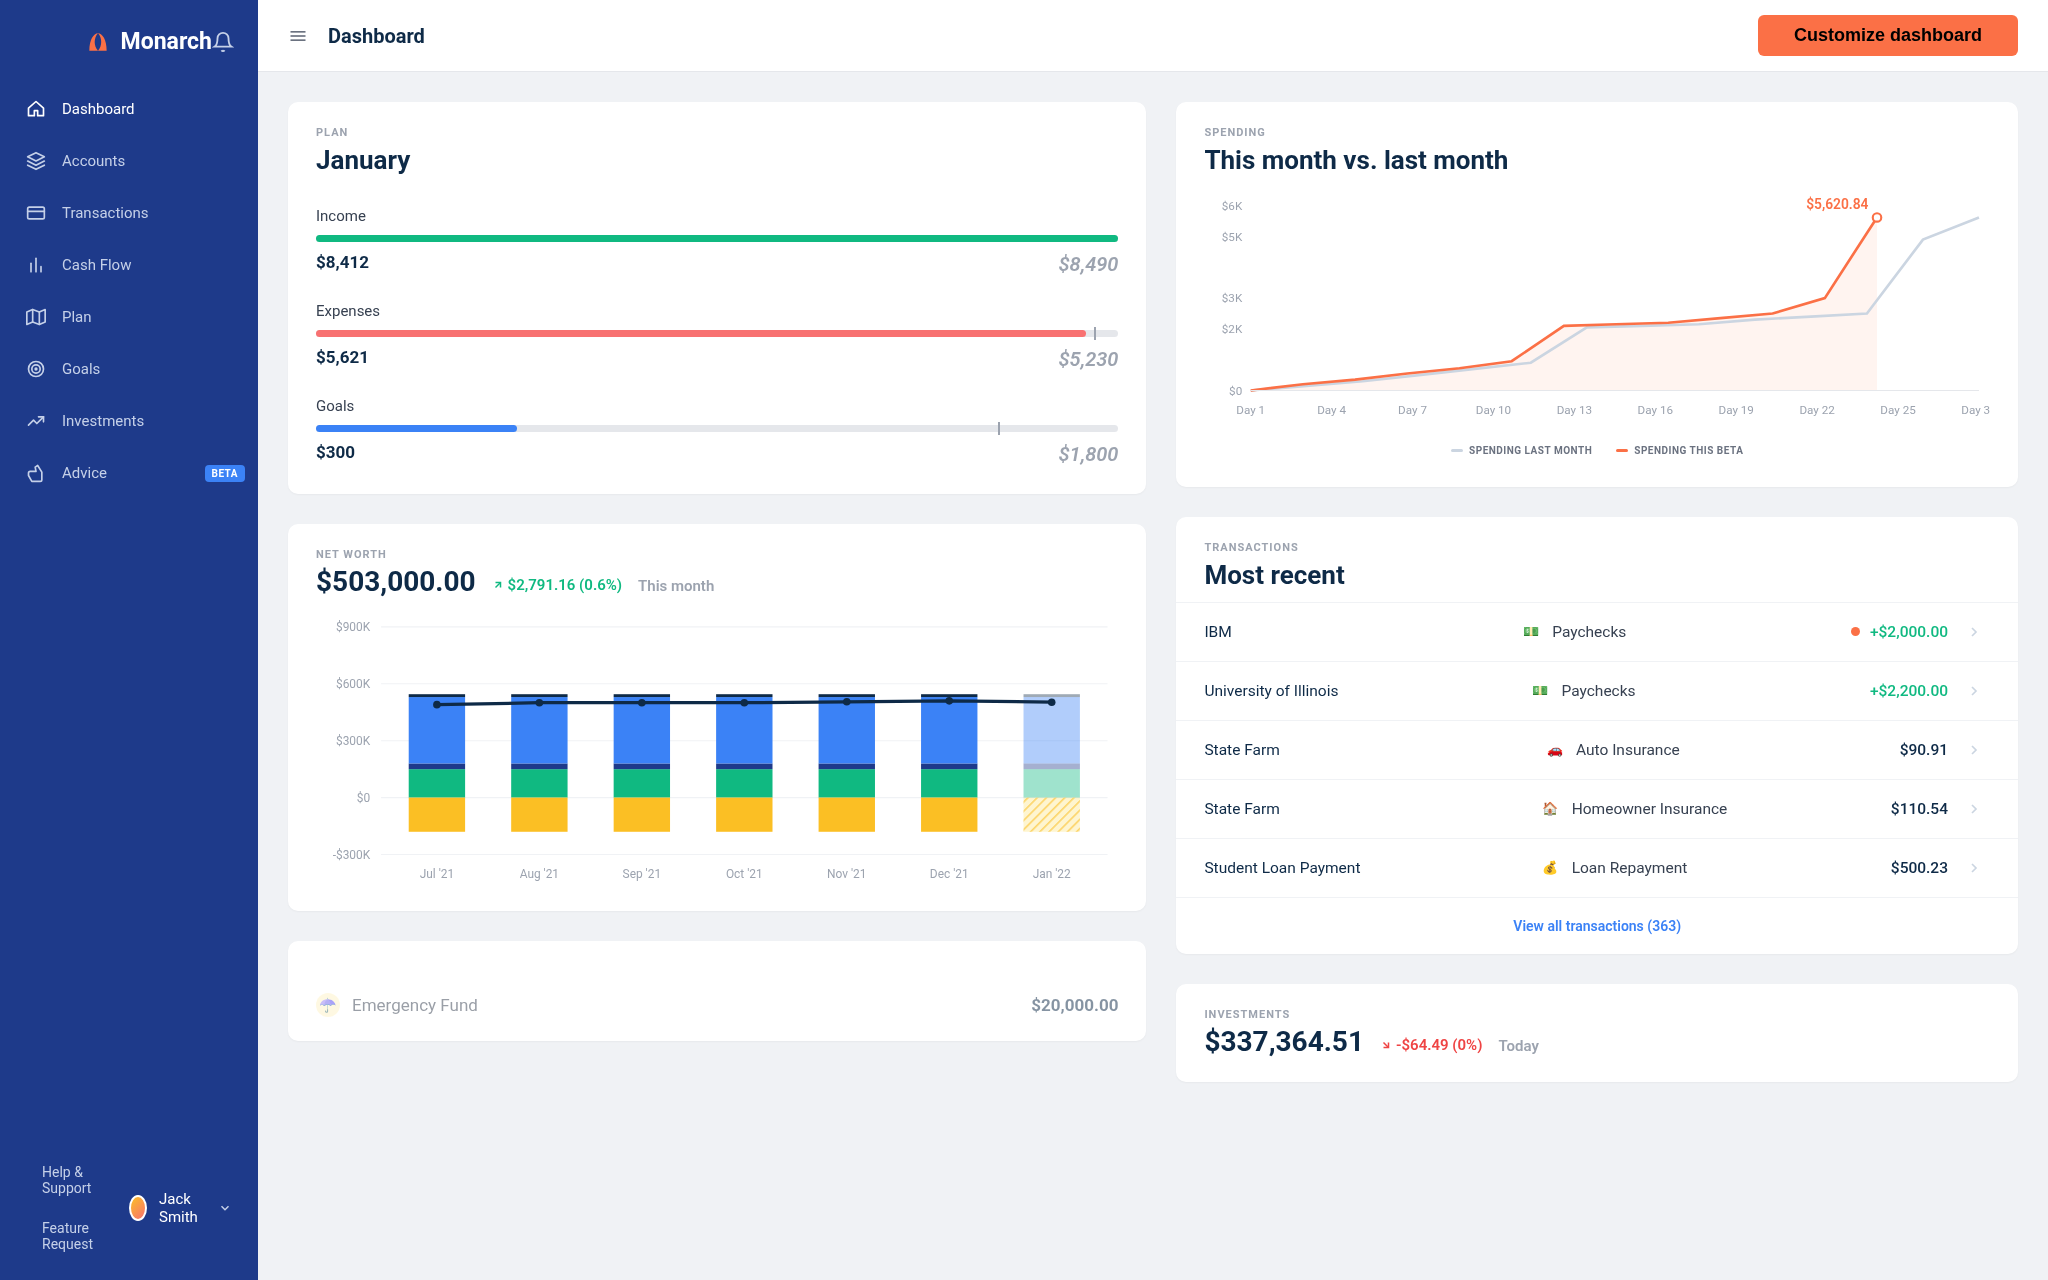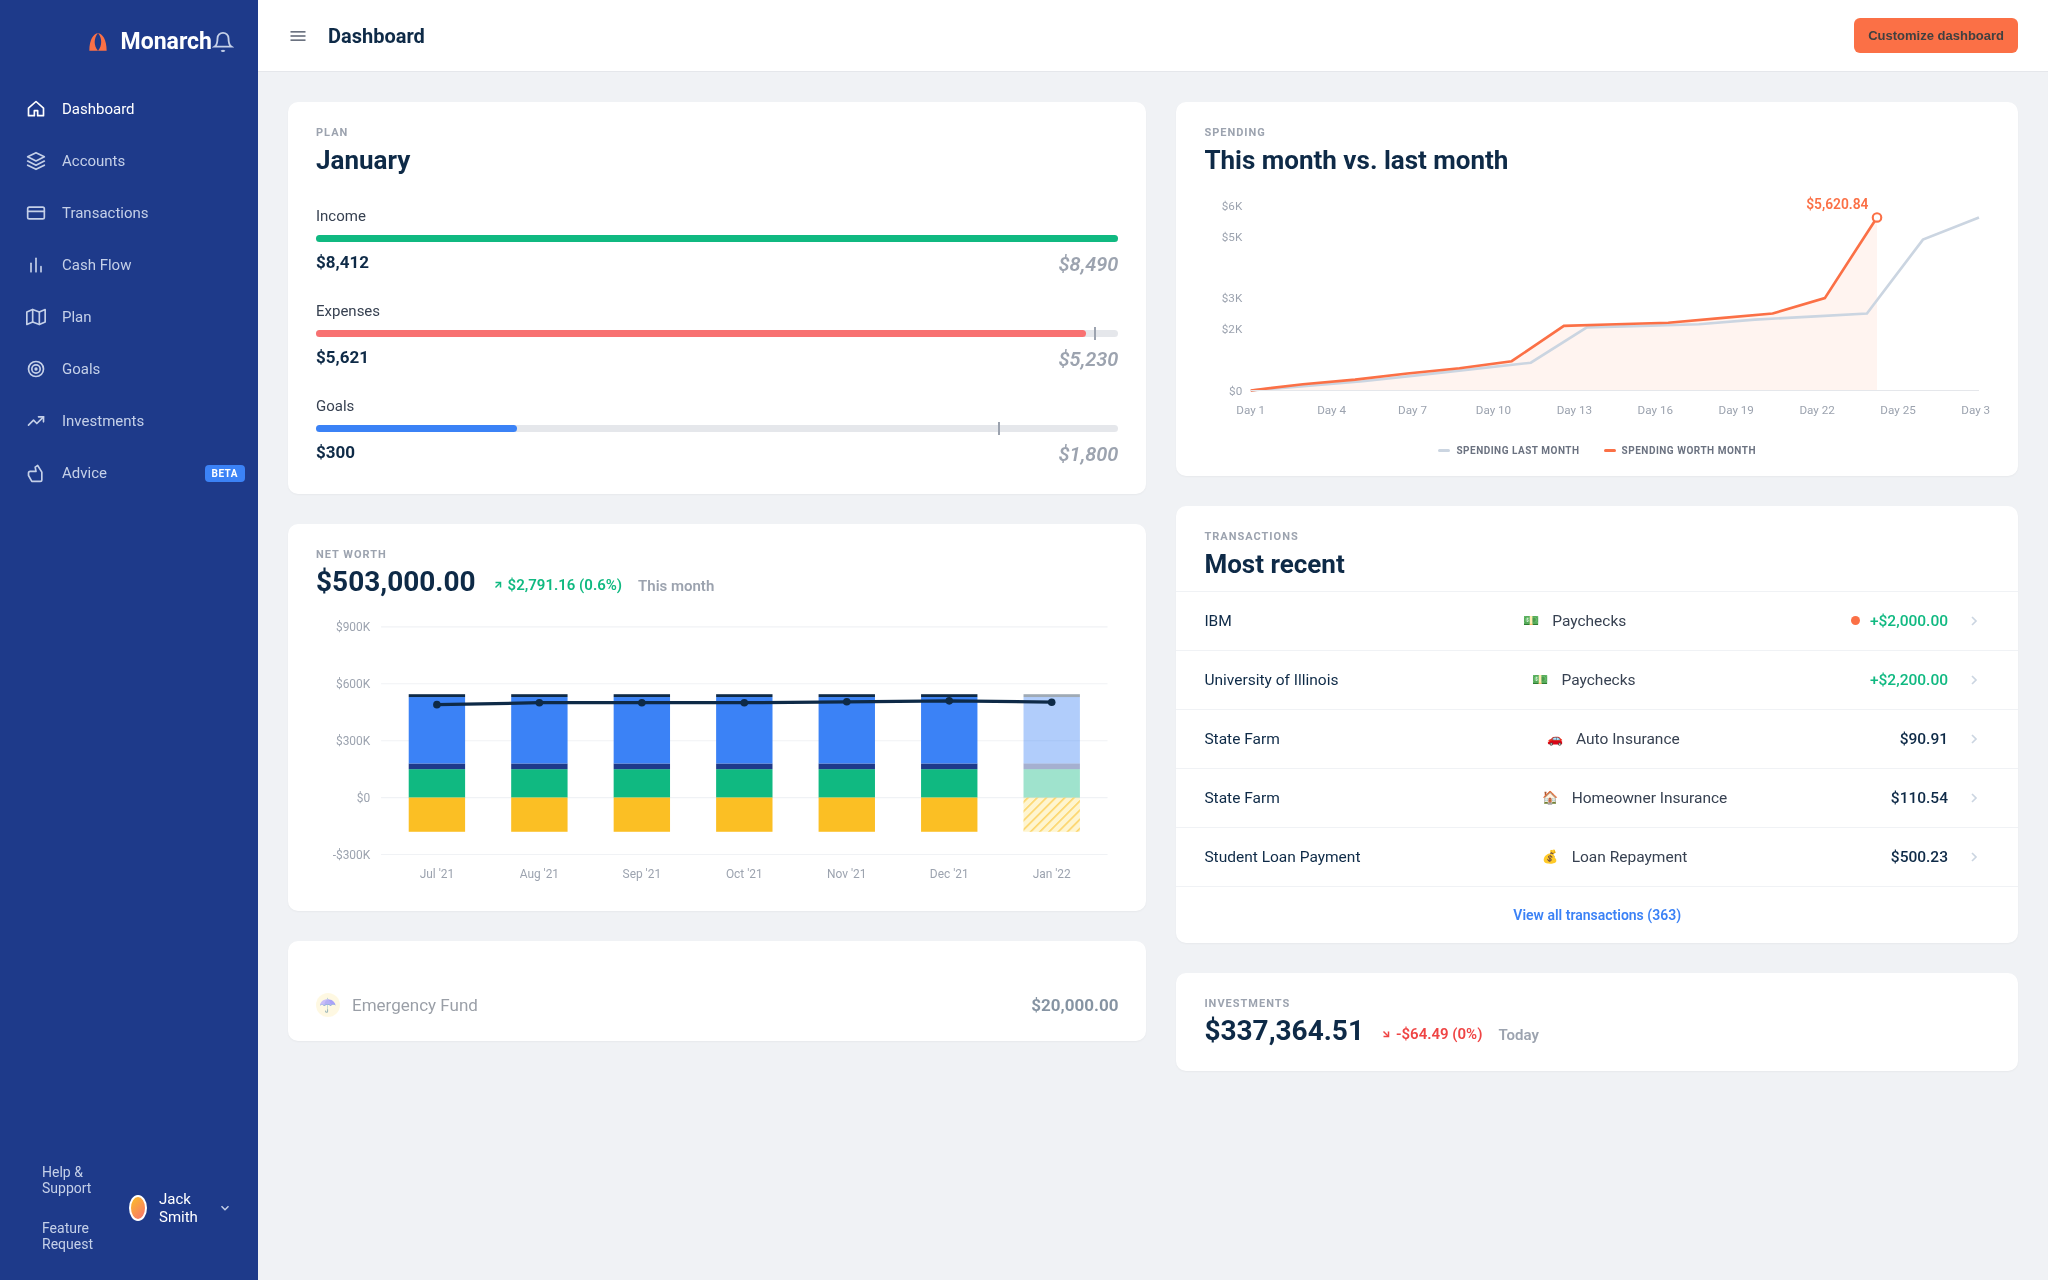--- a/index.html
+++ b/index.html
@@ -19,21 +19,21 @@
 .beta-badge { position: absolute; right: 3px; background: #3b82f6; color: #fff; font-size: 10px; font-weight: 700; padding: 3px 7px; border-radius: 4px; letter-spacing: 0.5px; }
 .sidebar-bottom { margin-top: auto; padding: 0 10px 16px 10px; display: flex; gap: 4px; }
 .sb-item { display: flex; align-items: center; gap: 16px; padding: 12px 16px; color: #c5d0e8; font-size: 14px; cursor: pointer; }
 .user-row { display: flex; align-items: center; gap: 12px; padding: 14px 16px; color: #fff; font-size: 15px; cursor: pointer; }
 .avatar { width: 26px; height: 26px; border-radius: 50%; background: linear-gradient(135deg,#fbbf24,#f87171); border: 2px solid #fff; }
 .chev { margin-left: auto; }
 .main { flex: 1; display: flex; flex-direction: column; }
 .topbar { height: 72px; background: #fff; border-bottom: 1px solid #e5e7eb; display: flex; align-items: center; padding: 0 30px; gap: 20px; }
 .hamburger { color: #6b7280; cursor: pointer; }
 .page-title { font-size: 20px; font-weight: 700; color: #0e2a47; }
-.customize-btn { margin-left: auto; background: #fb7046; color: #404040; border: none; padding: 10px 14px; border-radius: 6px; font-size: 13px; font-weight: 600; cursor: pointer; }
+.customize-btn { margin-left: auto; background: #fb7046; color: #000000; border: none; padding: 10px 36px; border-radius: 6px; font-size: 18px; font-weight: 600; cursor: pointer; }
 .content { flex: 1; padding: 30px; display: grid; grid-template-columns: 1.02fr 1fr; gap: 30px; overflow: hidden; }
 .col { display: flex; flex-direction: column; gap: 30px; }
 .card { background: #fff; border-radius: 10px; box-shadow: 0 1px 2px rgba(0,0,0,0.04); }
 .card-label { font-size: 11px; font-weight: 700; letter-spacing: 1px; color: #9ca3af; text-transform: uppercase; }
 .card-title { font-size: 26px; font-weight: 700; color: #0e2a47; margin-top: 6px; }
 .card-head { padding: 24px 28px 12px 28px; }
 .plan-rows { padding: 0 28px 22px 28px; }
 .plan-row { padding: 20px 0 6px 0; }
 .plan-row-label { font-size: 15px; color: #374151; margin-bottom: 10px; }
 .bar-track { height: 7px; background: #e5e7eb; border-radius: 4px; position: relative; margin-bottom: 10px; }
@@ -48,21 +48,21 @@
 .nw-period { color: #9ca3af; font-size: 15px; font-weight: 600; }
 .nw-chart { padding: 10px 28px 24px 28px; }
 .savings-card { padding: 24px 28px; }
 .sv-head { display: flex; align-items: flex-start; justify-content: space-between; }
 .sv-amt { font-size: 26px; font-weight: 700; color: #3b82f6; margin-top: 4px; }
 .contribute-btn { background: #fb7046; color: #fff; border: none; padding: 9px 16px; border-radius: 6px; font-size: 13px; font-weight: 600; cursor: pointer; margin-top: 18px; }
 .emerg-row { display: flex; align-items: center; justify-content: space-between; margin-top: 28px; font-size: 17px; color: #374151; opacity: 0.5; }
 .emerg-left { display: flex; align-items: center; gap: 12px; }
 .emoji-circle { width: 24px; height: 24px; border-radius: 50%; background: #fef3c7; display: flex; align-items: center; justify-content: center; font-size: 14px; }
 .spending-chart { padding: 6px 28px 18px 28px; }
-.legend-row { display: flex; justify-content: center; gap: 24px; font-size: 10px; font-weight: 700; letter-spacing: 0.5px; color: #6b7280; padding-bottom: 20px; }
+.legend-row { display: flex; justify-content: center; gap: 24px; font-size: 10px; font-weight: 700; letter-spacing: 0.5px; color: #6b7280; padding-bottom: 31px; }
 .legend-item { display: flex; align-items: center; gap: 6px; }
 .legend-swatch { width: 12px; height: 3px; border-radius: 2px; }
 .tx-list { display: flex; flex-direction: column; }
 .tx-row { display: grid; grid-template-columns: 1fr 1.05fr auto 24px; align-items: center; padding: 20px 28px; border-top: 1px solid #f0f2f5; gap: 18px; cursor: pointer; font-size: 15.5px; }
 .tx-merchant { color: #0e2a47; }
 .tx-cat { display: flex; align-items: center; gap: 10px; color: #374151; }
 .tx-cat-icon { width: 22px; height: 16px; border-radius: 3px; display: flex; align-items: center; justify-content: center; font-size: 13px; }
 .tx-amt-wrap { display: flex; align-items: center; gap: 10px; justify-content: flex-end; }
 .tx-amt { font-weight: 500; text-align: right; }
 .tx-amt.pos { color: #10b981; }
@@ -395,21 +395,21 @@
                 <line x1="44" y1="186" x2="730" y2="186" stroke="#e5e7eb"></line>
               </svg>
           </div>
           <div class="legend-row">
             <div class="legend-item">
                 <span class="legend-swatch" style="background:#cbd5e1"></span>
                 <span>SPENDING LAST MONTH</span>
               </div>
             <div class="legend-item">
                 <span class="legend-swatch" style="background:#fb7046"></span>
-                <span>SPENDING WORTH MONTH</span>
+                <span>SPENDING THIS BETA</span>
               </div>
           </div>
         </div>
 
         <div class="card">
           <div class="card-head">
             <div class="card-label">TRANSACTIONS</div>
             <div class="card-title">Most recent</div>
           </div>
           <div class="tx-list" id="tx-list">

